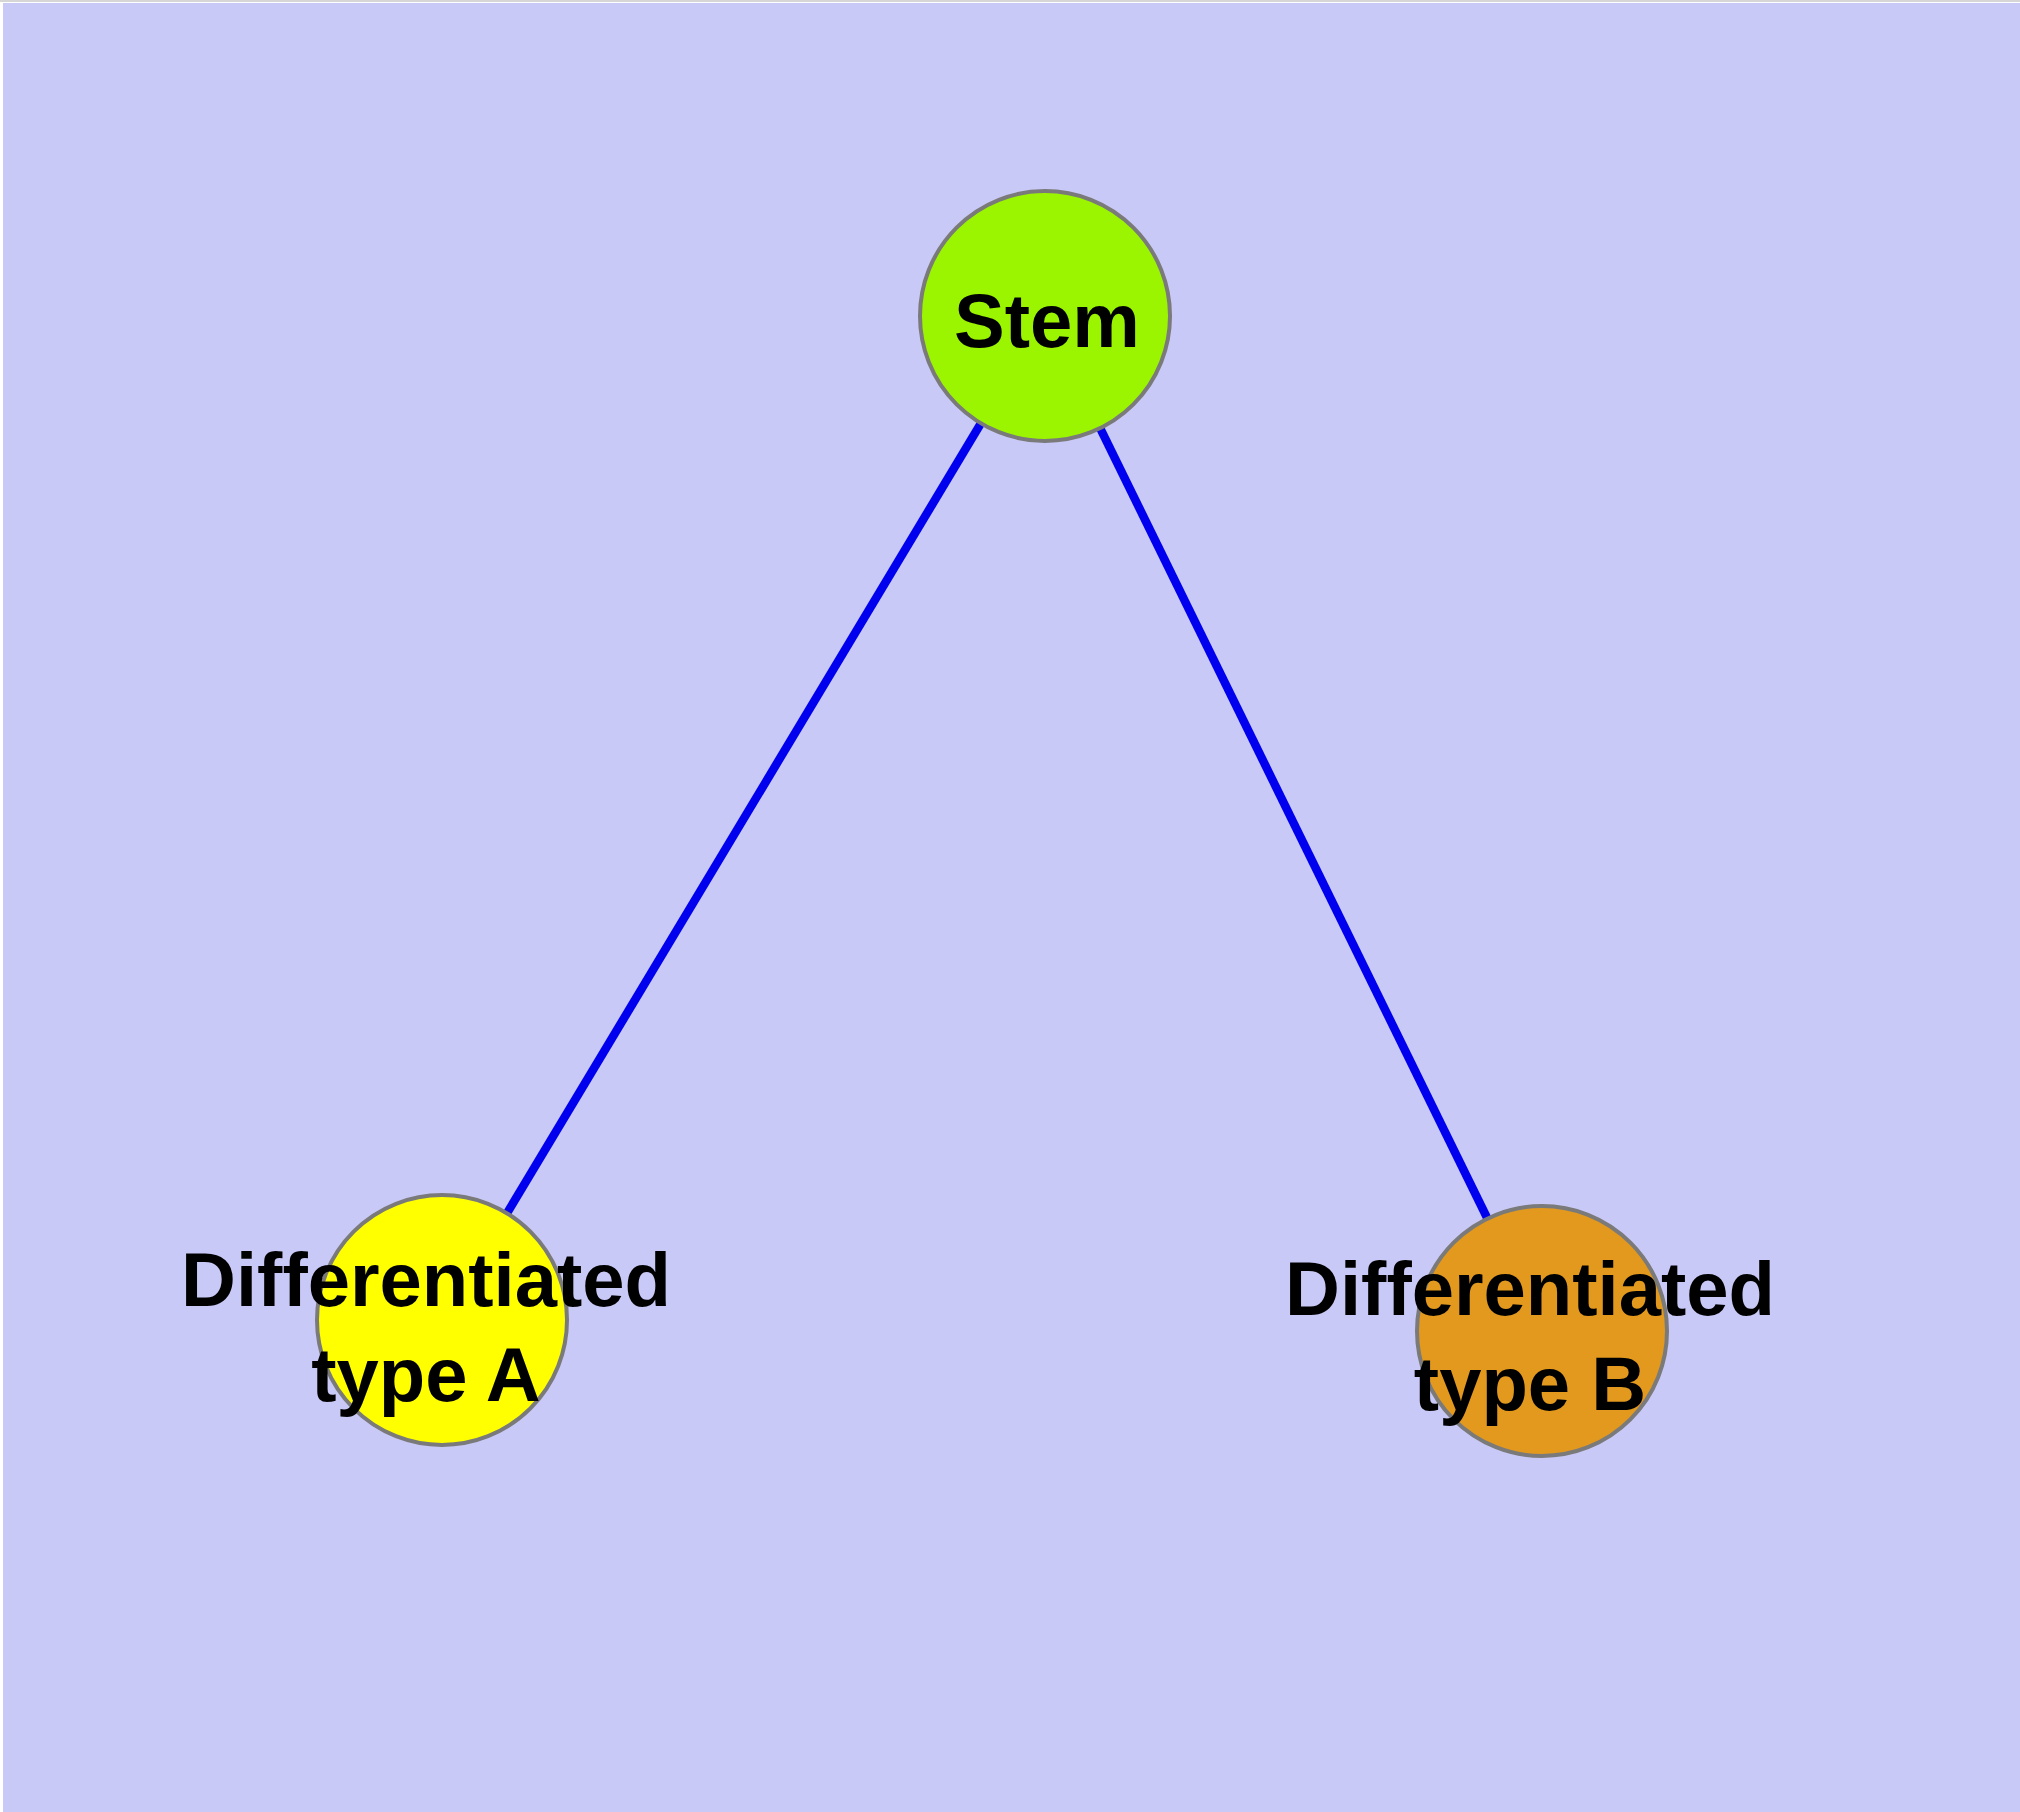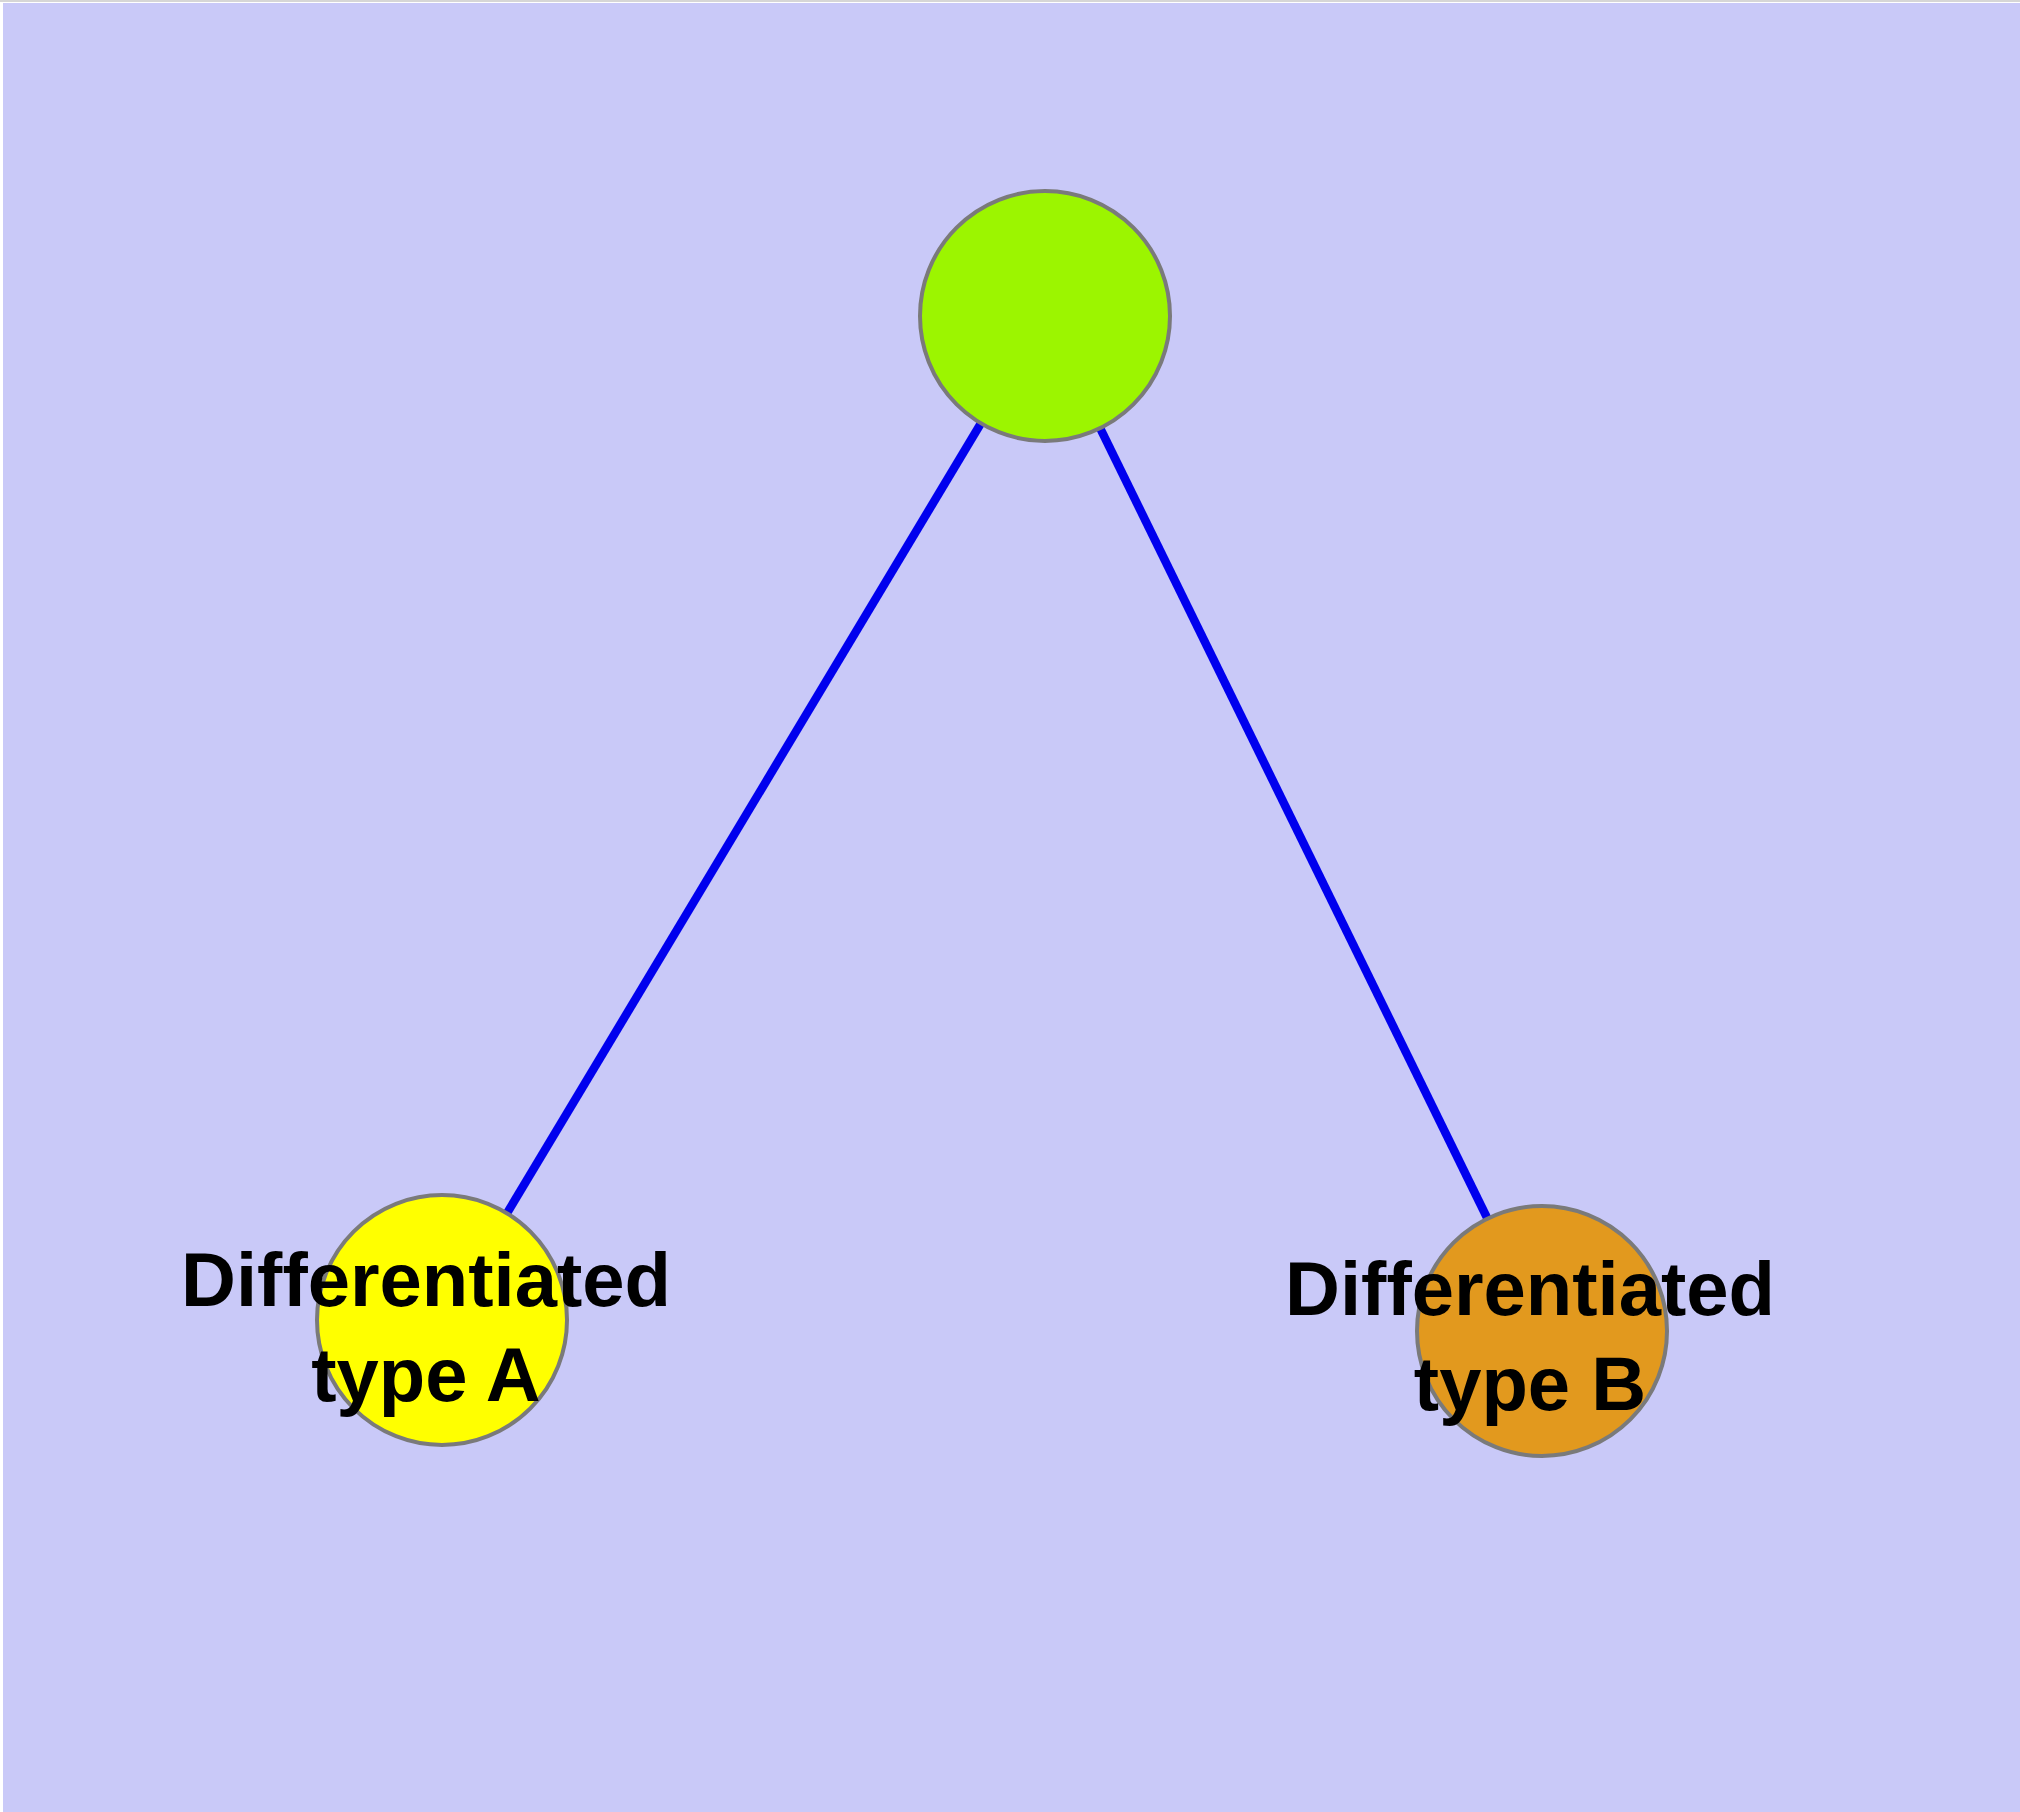--- a/index.html
+++ b/index.html
@@ -70,20 +70,21 @@
     <line x1="1233" y1="373" x2="522" y2="1558" style="stroke: rgb(0, 0, 238);"></line>
     <line x1="1233" y1="373" x2="1820" y2="1571" style="stroke: rgb(0, 0, 238);"></line>
   </svg>
 
   <div class="node node-stem" style="background-color: rgb(156, 245, 0);"></div>
 
   <div class="node node-a" style="background-color: rgb(255, 255, 0);"></div>
 
   <div class="node node-b" style="background-color: rgb(226, 153, 30);"></div>
 
+  <div class="label label-stem">Stem</div>
 
   <div class="label label-a">Differentiated
 type A</div>
 
   <div class="label label-b">Differentiated
 type B</div>
 
 </div>
 
 

